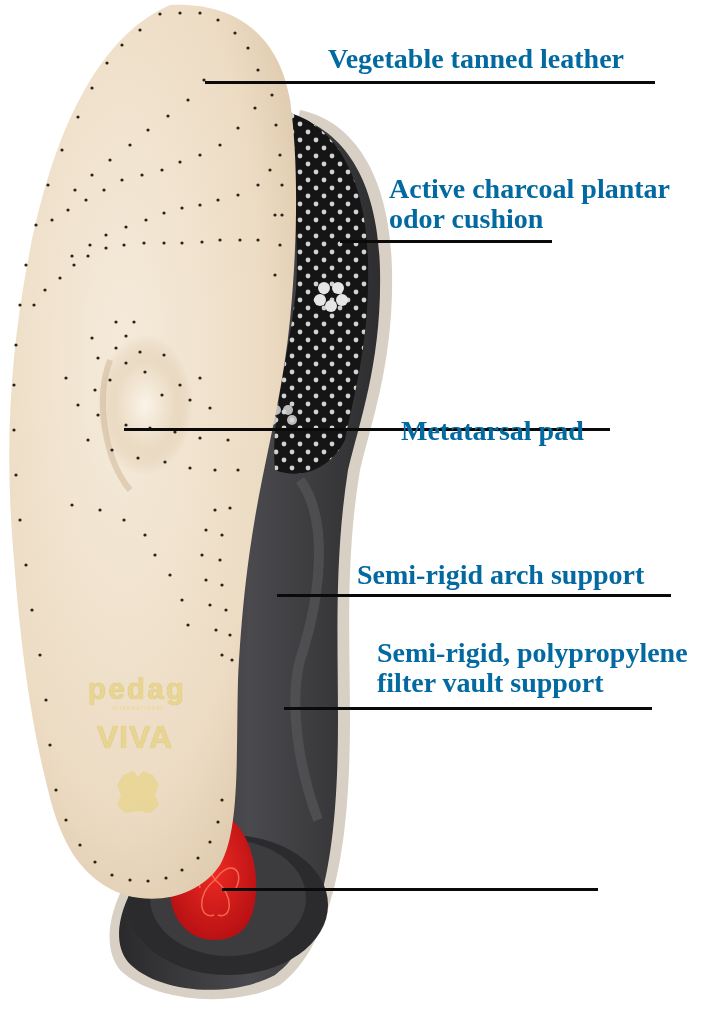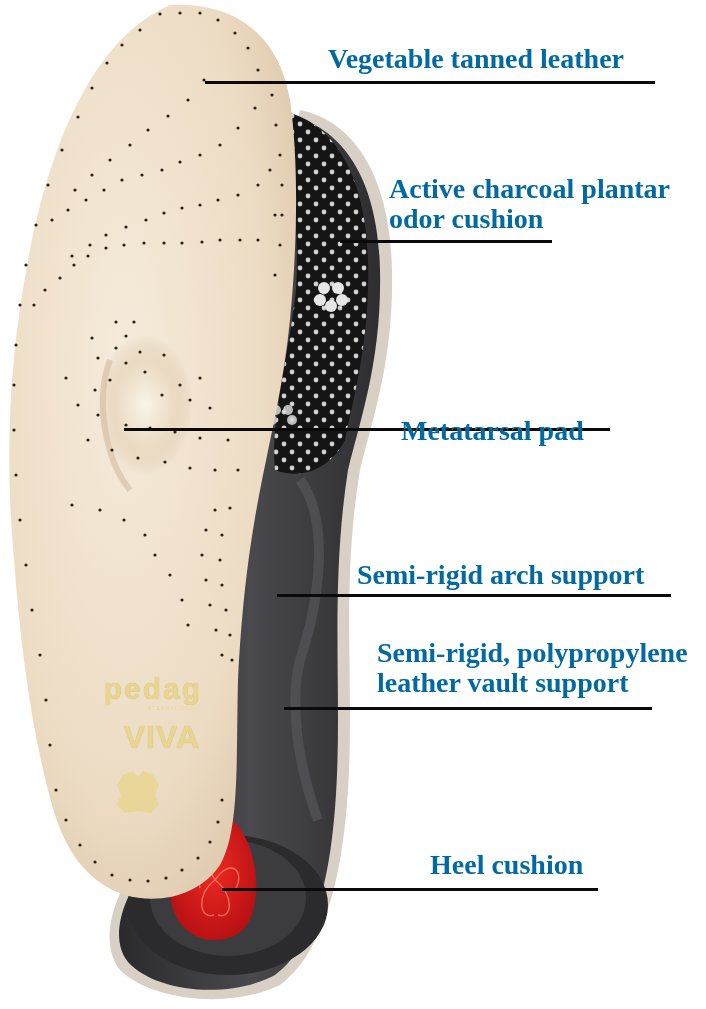--- a/index.html
+++ b/index.html
@@ -8,21 +8,21 @@
     .label {
       position:absolute;
       font-family:"Liberation Serif", "DejaVu Serif", serif;
       font-weight:bold;
       font-size:28px;
       color:#0369a1;
       line-height:30px;
       white-space:nowrap;
     }
     .leader { position:absolute; height:3px; background:#0a0a0a; }
-    .logo { position:absolute; font-family:"Liberation Sans","DejaVu Sans",sans-serif; color:#e8d590; text-align:right; }
+    .logo { position:absolute; font-family:"Liberation Sans","DejaVu Sans",sans-serif; color:#e8d590; text-align:center; }
     .logo-brand { left:72px; top:672px; width:130px; font-size:30px; font-weight:bold; letter-spacing:2px; text-shadow:0 0 1px #c7b060; }
     .logo-sub { left:78px; top:705px; width:120px; font-size:5px; letter-spacing:1px; }
     .logo-model { left:70px; top:708px; width:130px; font-size:32px; font-weight:bold; letter-spacing:1px; text-shadow:0 0 1px #c7b060;margin-top:11px; }
     .logo-badge { left:113px; top:765px; width:50px; height:44px; font-size:7px; line-height:9px; padding-top:6px; box-sizing:border-box; }
   </style>
 </head>
 <body>
 
 <div id="stage">
   <svg class="art" width="706" height="1009" viewBox="0 0 706 1009">
@@ -273,20 +273,17 @@
   </div>
 
   <div class="leader" style="left:277px; top:594px; width:394px;"></div>
   <div class="label" style="left:357px; top:552px;margin-top:8px;">
     <span>Semi-rigid arch support</span>
   </div>
 
   <div class="leader" style="left:284px; top:707px; width:368px;"></div>
   <div class="label" style="left:361px; top:638px;margin-left:16px;">
     <div>Semi-rigid, polypropylene</div>
-    <div>leather vault support</div>
+    <div>filter vault support</div>
   </div>
 
   <div class="leader" style="left:222px; top:888px; width:376px;"></div>
-  <div class="label" style="left:430px; top:850px;">
-    <span>Heel cushion</span>
-  </div>
 </div>
 
 </body></html>

